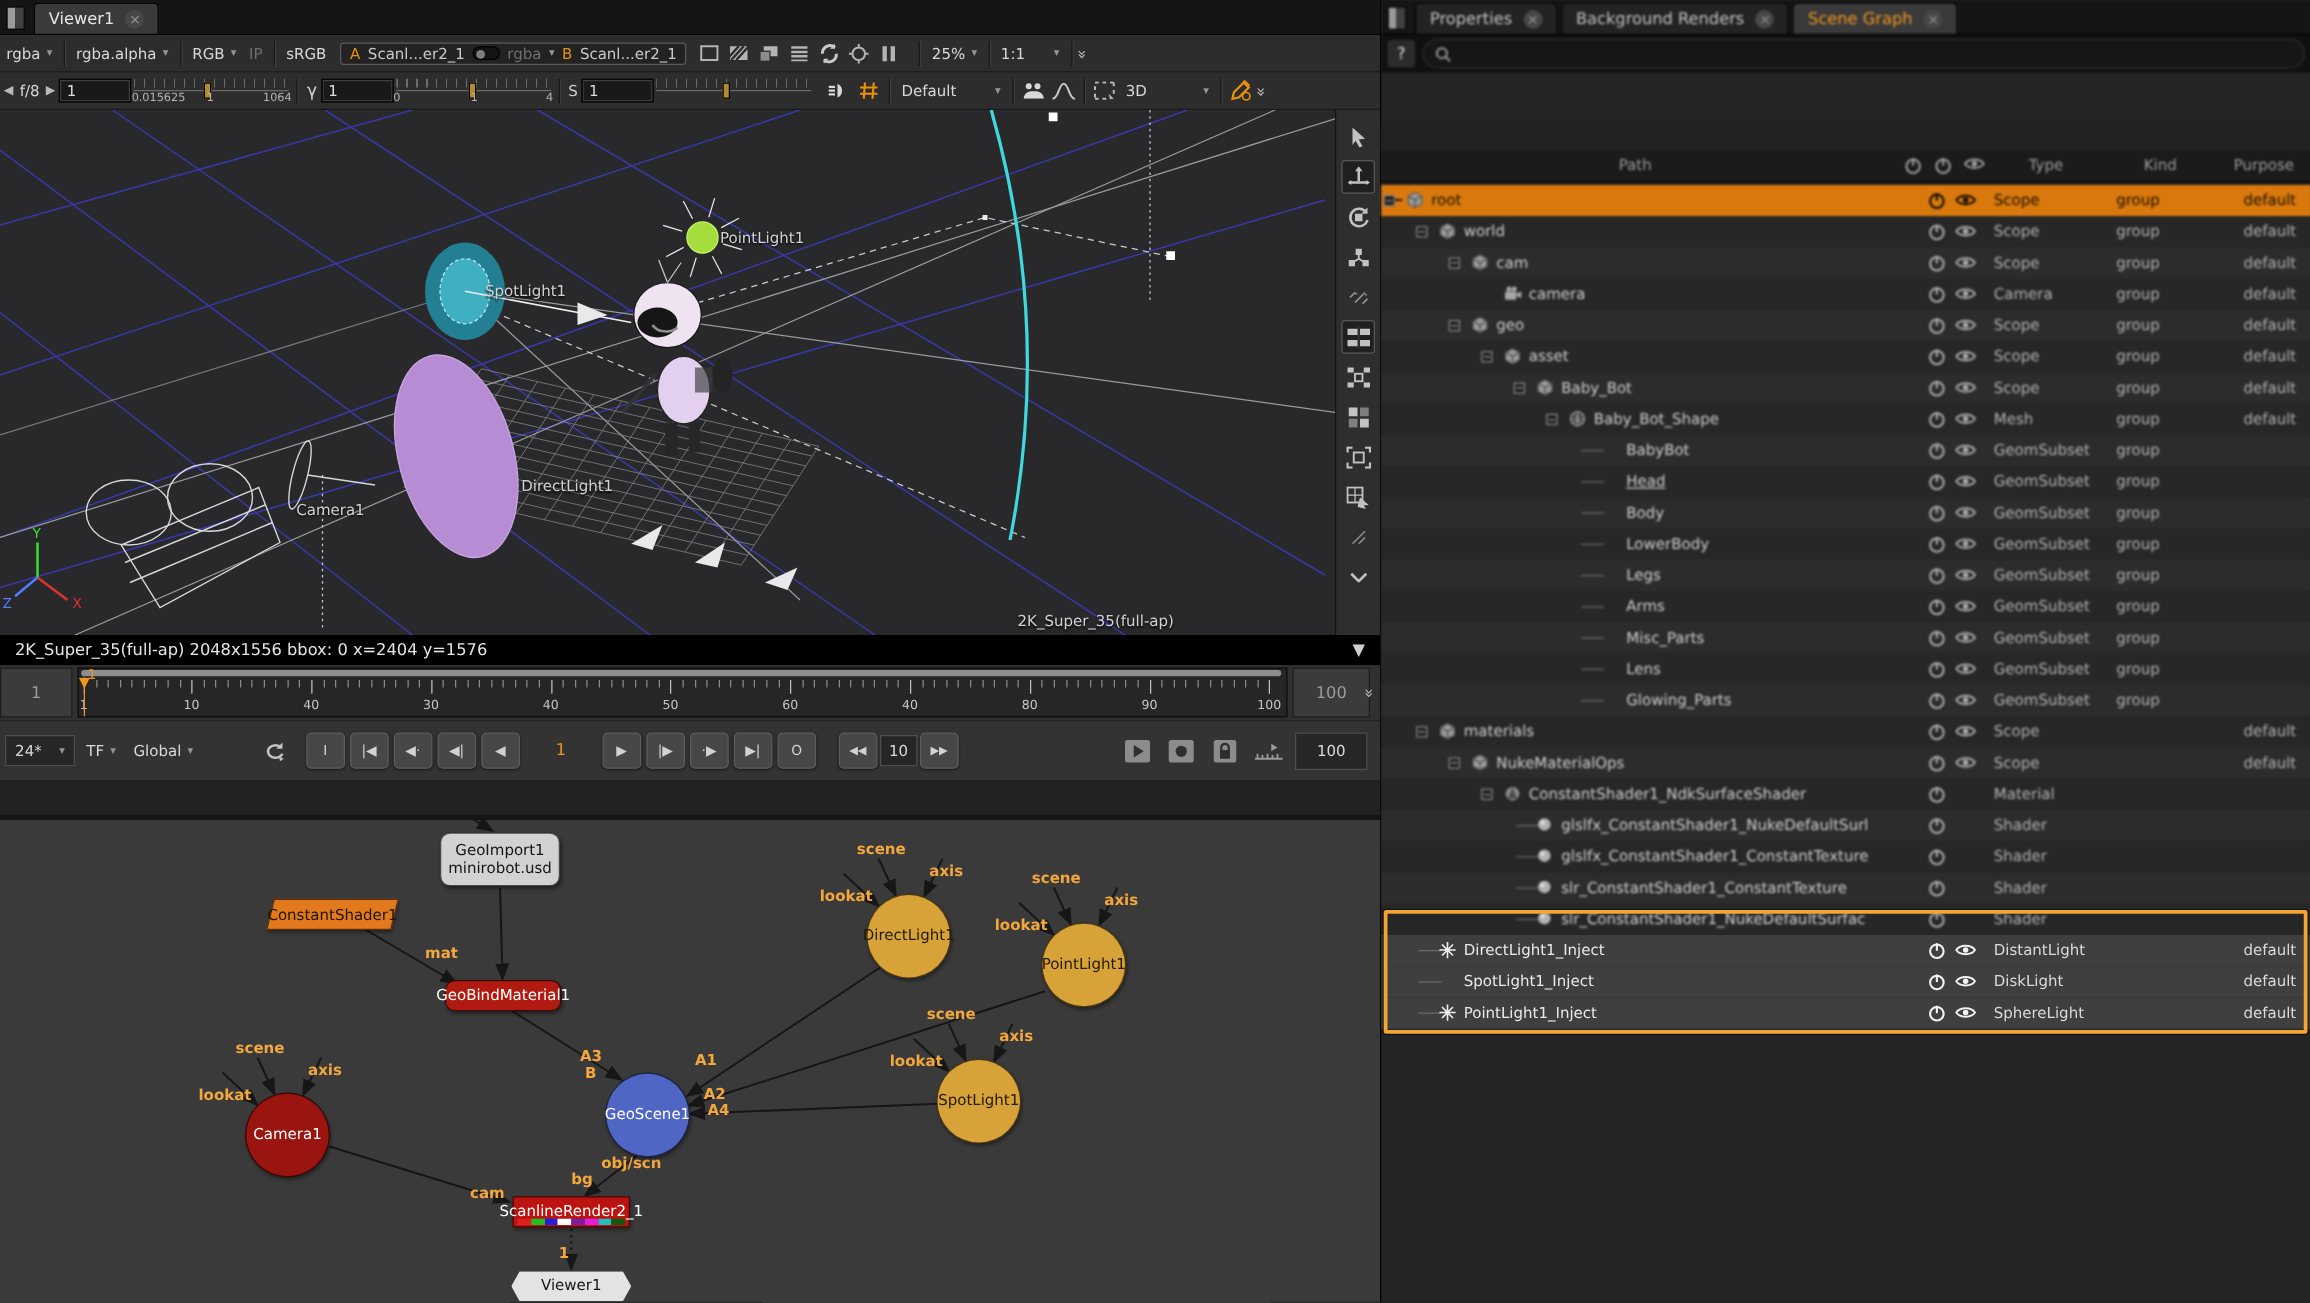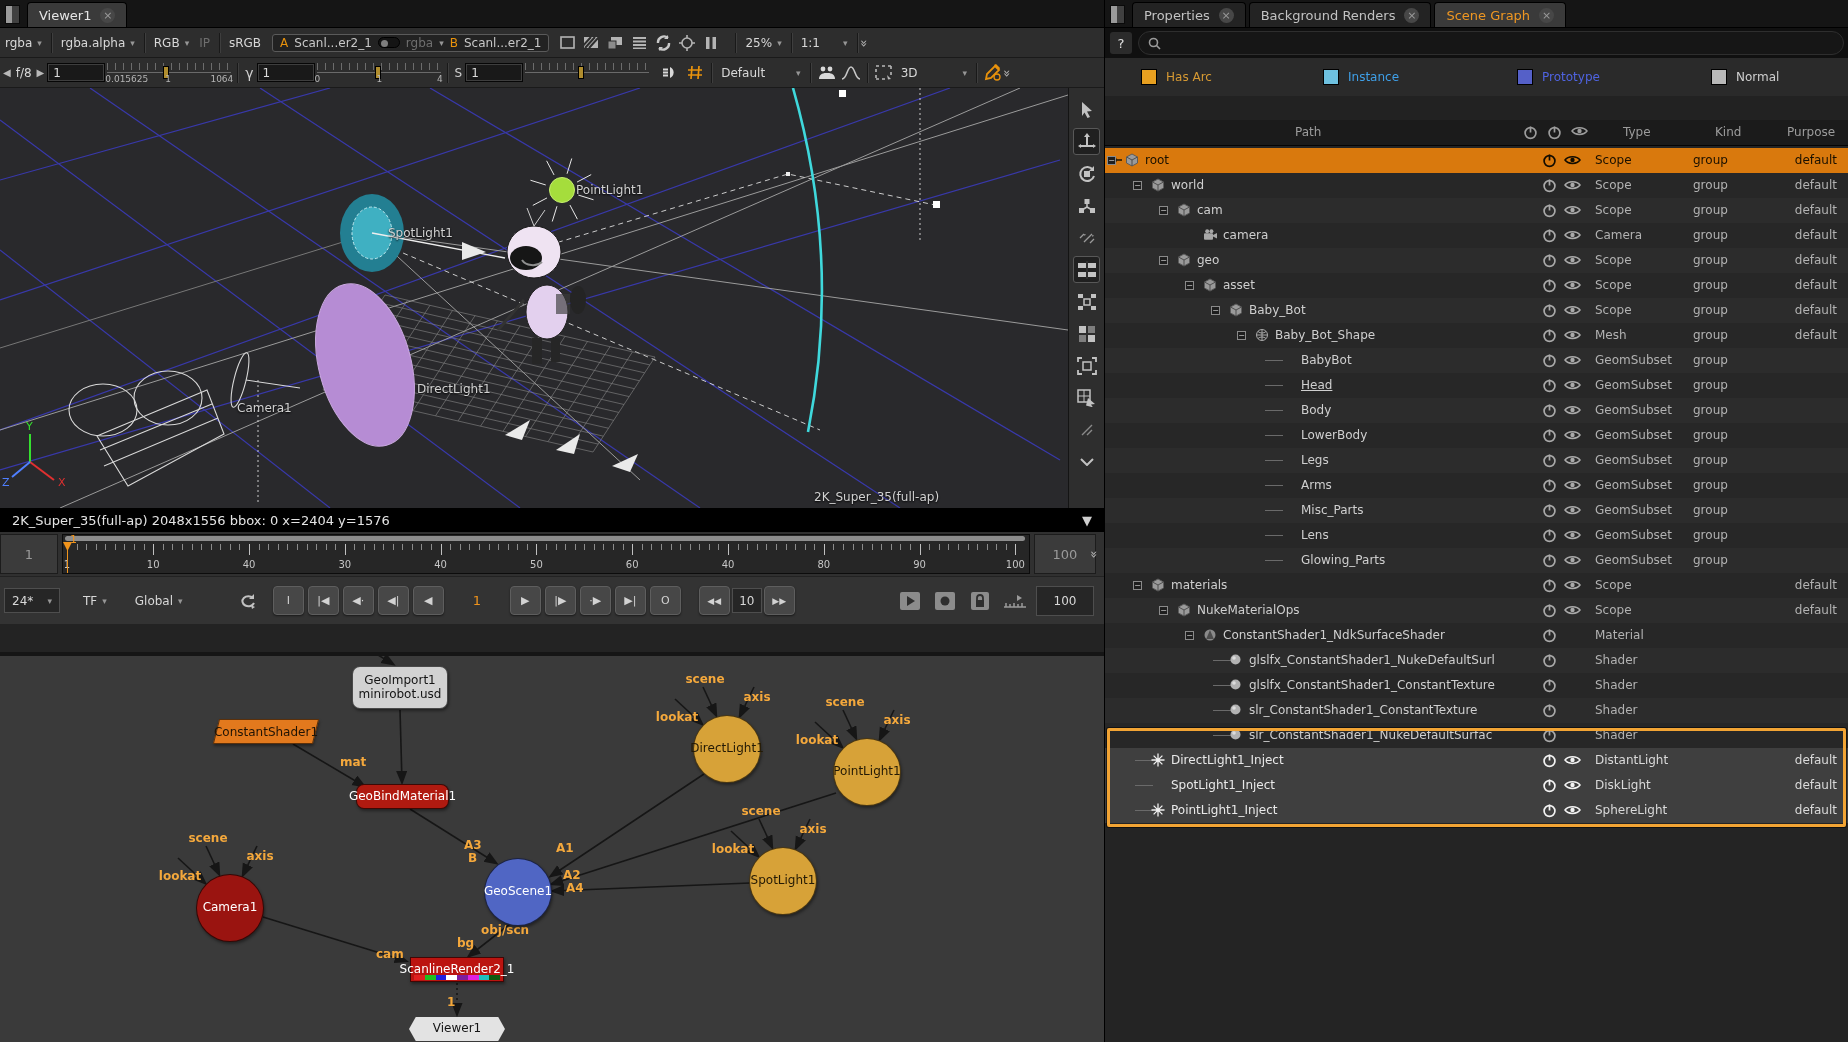--- a/index.html
+++ b/index.html
@@ -633,21 +633,21 @@
   <div class="fbox" style="left:1034px;width:62px">
       <span>100</span>
     </div>
   <span class="chev abs" style="left:1092px;top:14px">»</span>
 </div>
 <div id="tlB">
     <div class="stepbox" style="margin: 0px 2px 0px 4px; width: 56px;">
       <span>24*</span>
       <span class="car" style="margin-left: 14px;">▾</span>
     </div>
-    <div class="dd" style="margin: 0px 16px;">
+    <div class="dd" style="margin: 0px 2px;">
       <span>TF</span>
       <span class="car">▾</span>
     </div>
     <div class="dd" style="width: 76px; margin: 0px 2px;">
       <span>Global</span>
       <span class="car">▾</span>
     </div>
     <span class="vti" style="margin: 0px 10px 0px 26px;">
       <svg width="20" height="16" viewBox="0 0 20 16">
         <path d="M16 5a6 5 0 1 0 1 5" fill="none" stroke="#c2c2c2" stroke-width="2"></path>
@@ -841,38 +841,20 @@
       <div id="qbtn">
           <span>?</span>
         </div>
       <div id="searchpill">
         <svg width="13" height="13" viewBox="0 0 13 13">
             <circle cx="5.5" cy="5.5" r="4" fill="none" stroke="#9a9a9a" stroke-width="1.6"></circle>
             <line x1="8.5" y1="8.5" x2="12" y2="12" stroke="#9a9a9a" stroke-width="1.6"></line>
           </svg>
       </div>
     </div>
-    <div id="legend">
-        <div class="lgi" style="left: 36px;">
-          <span class="lgsw" style="background: rgb(232, 160, 32);"></span>
-          <span style="color: rgb(215, 154, 51);">Has Arc</span>
-        </div>
-        <div class="lgi" style="left: 218px;">
-          <span class="lgsw" style="background: rgb(110, 193, 224);"></span>
-          <span style="color: rgb(63, 160, 232);">Instance</span>
-        </div>
-        <div class="lgi" style="left: 412px;">
-          <span class="lgsw" style="background: rgb(85, 96, 200);"></span>
-          <span style="color: rgb(79, 99, 224);">Prototype</span>
-        </div>
-        <div class="lgi" style="left: 606px;">
-          <span class="lgsw" style="background: rgb(184, 184, 184);"></span>
-          <span style="color: rgb(206, 206, 206);">Normal</span>
-        </div>
-      </div>
     <div class="abs" style="left:0;top:96px;width:744px;height:24px;background:#222"></div>
     <div id="sghdr">
       <span style="left:190px">Path</span>
       <span class="hico" style="left:418px">
           <svg width="15" height="15" viewBox="0 0 15 15">
             <circle cx="7.5" cy="8" r="5.4" fill="none" stroke="currentColor" stroke-width="1.7"></circle>
             <line x1="7.5" y1="1.5" x2="7.5" y2="7.5" stroke="currentColor" stroke-width="1.7"></line>
           </svg>
         </span>
       <span class="hico" style="left:442px">

